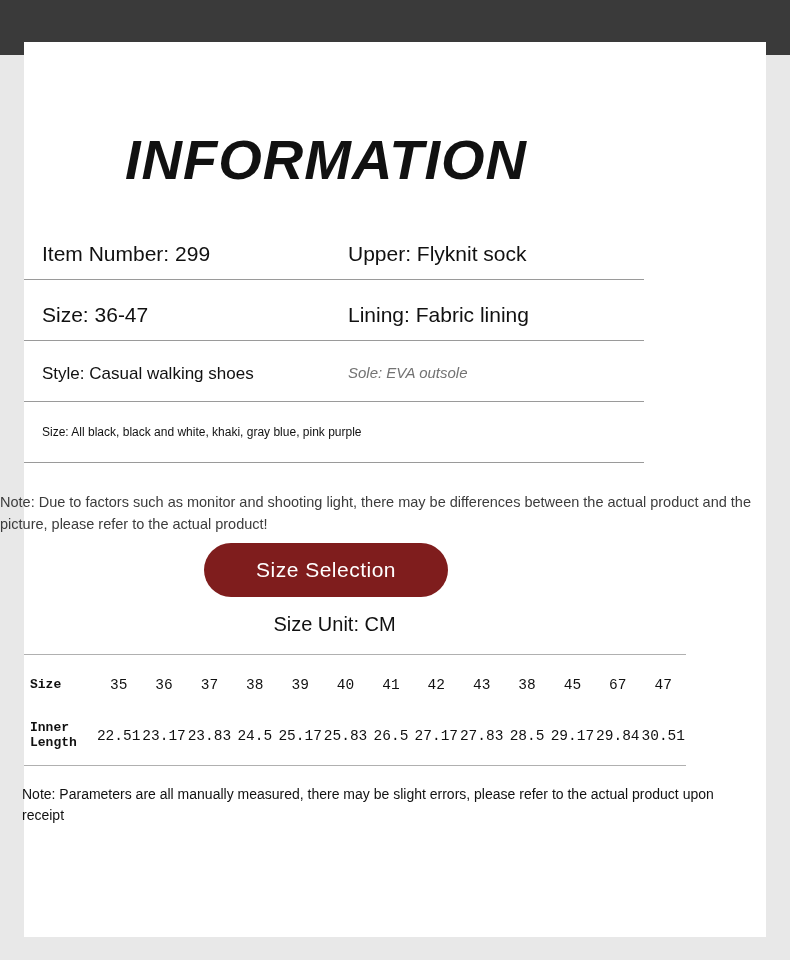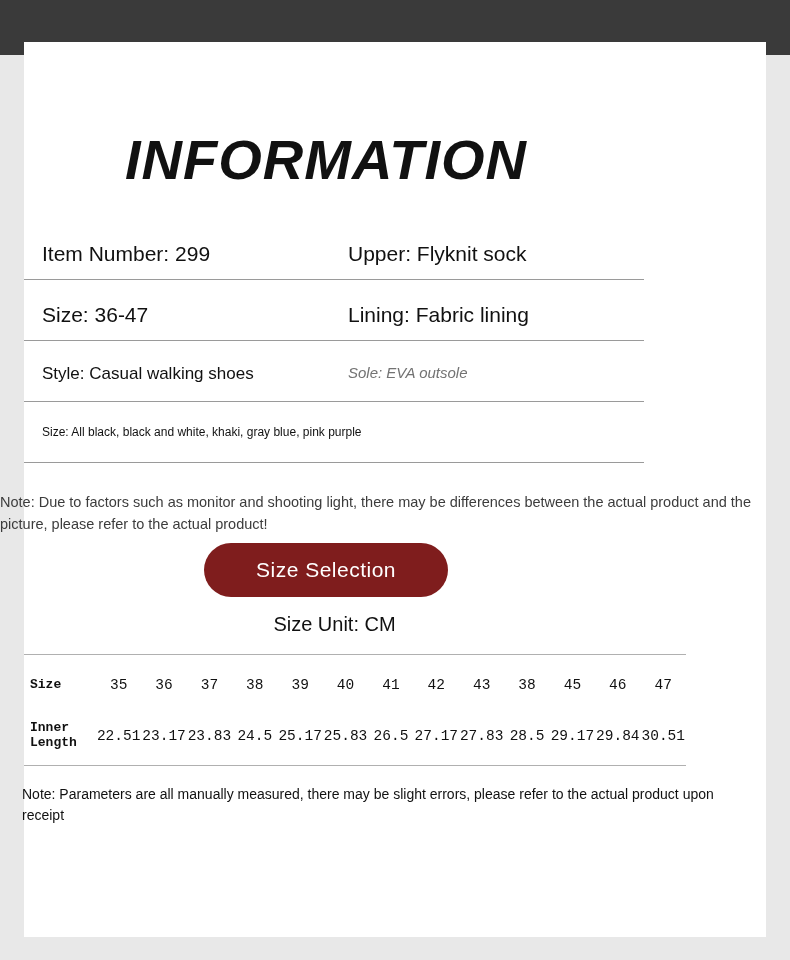--- a/index.html
+++ b/index.html
@@ -211,21 +211,21 @@
             <td>36</td>
             <td>37</td>
             <td>38</td>
             <td>39</td>
             <td>40</td>
             <td>41</td>
             <td>42</td>
             <td>43</td>
             <td>38</td>
             <td>45</td>
-            <td>46</td>
+            <td>67</td>
             <td>47</td>
           </tr>
           <tr class="row-inner">
             <td class="rowlabel">Inner Length</td>
             <td>22.51</td>
             <td>23.17</td>
             <td>23.83</td>
             <td>24.5</td>
             <td>25.17</td>
             <td>25.83</td>

